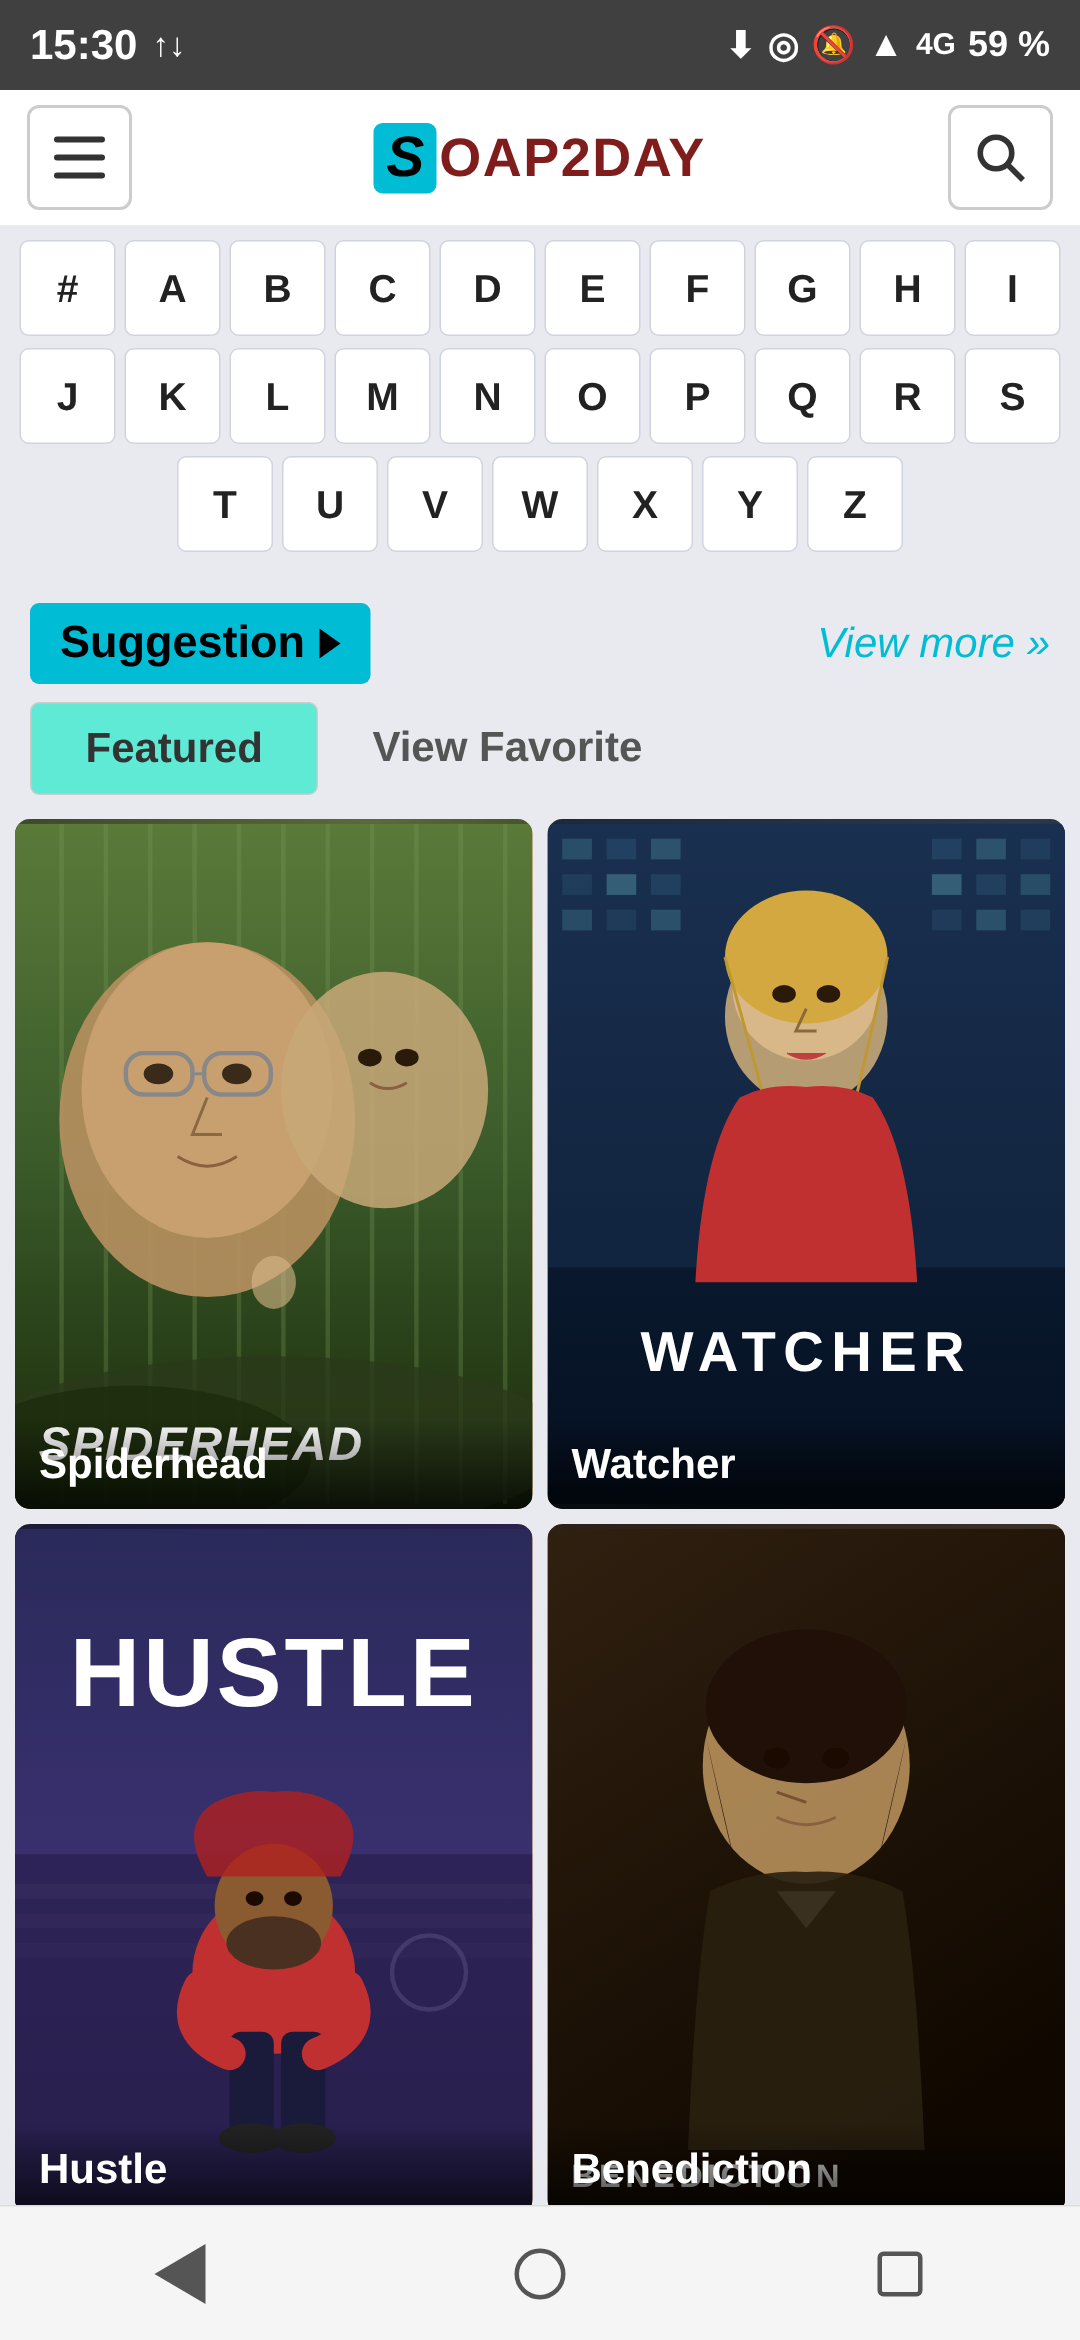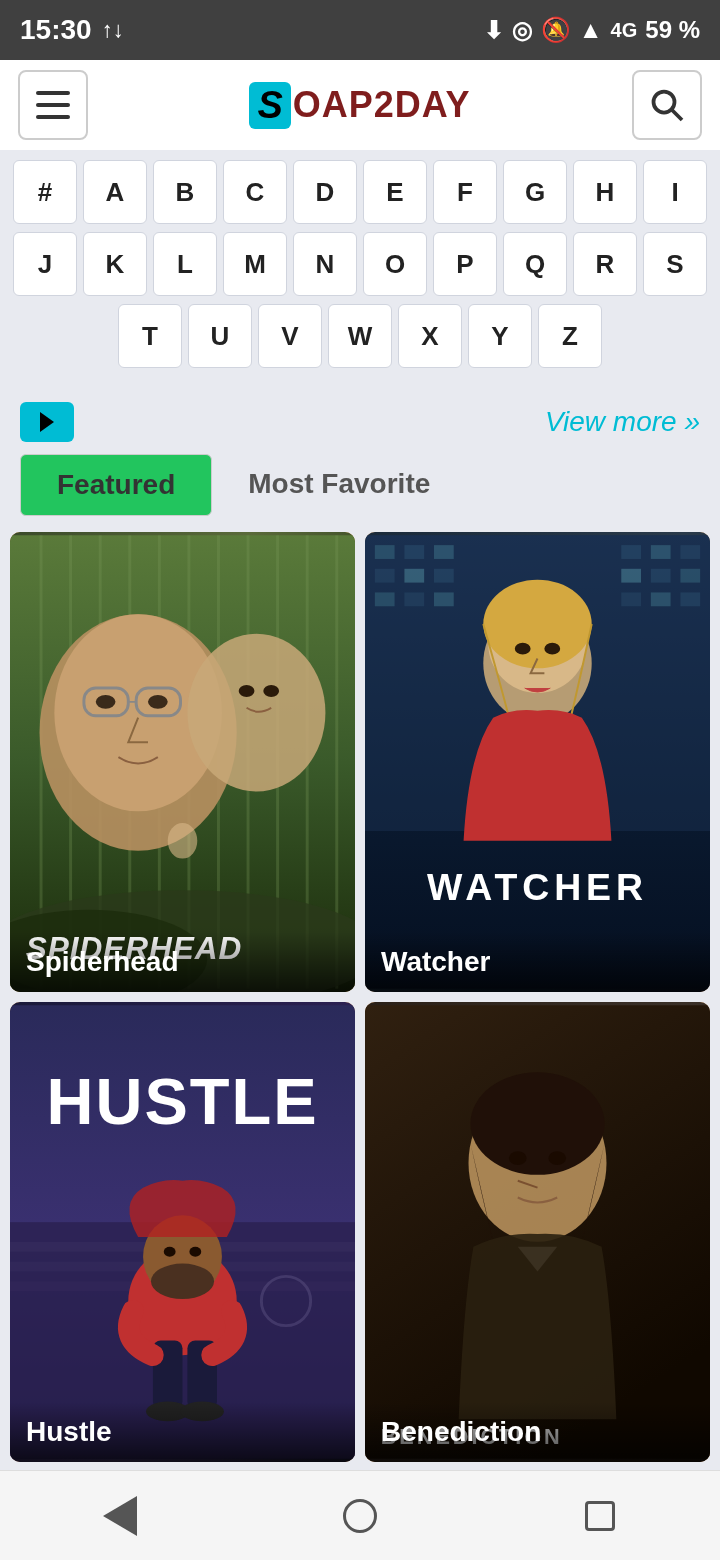--- a/index.html
+++ b/index.html
@@ -162,21 +162,21 @@
       padding: 14px 36px;
       font-size: 28px;
       font-weight: 600;
       cursor: pointer;
       border-radius: 6px;
       border: 1px solid #d0d4de;
       background: #fff;
       color: #333;
     }
     .tab.active {
-      background: #22c55e;
+      background: #5eead4;
       font-weight: 700;
       border: 1px solid #ccc;
     }
     .tab:not(.active) {
       background: transparent;
       border: none;
       color: #555;
     }
 
     
@@ -326,28 +326,29 @@
     <div class="alpha-cell">V</div>
     <div class="alpha-cell">W</div>
     <div class="alpha-cell">X</div>
     <div class="alpha-cell">Y</div>
     <div class="alpha-cell">Z</div>
   </div>
 </div>
 
 <div class="section-header">
   <div class="section-title-badge">
+    <span>Suggestion</span>
     <span class="chevron-right"></span>
   </div>
   <span class="view-more">View more »</span>
 </div>
 
 <div class="tabs">
   <div class="tab active">Featured</div>
-  <div class="tab">Most Favorite</div>
+  <div class="tab">View Favorite</div>
 </div>
 
 <div class="movie-grid">
 
   <div class="movie-card">
     <div class="poster-art card-spiderhead">
       <svg width="100%" height="100%" viewBox="0 0 350 460" xmlns="http://www.w3.org/2000/svg">
 
         <defs>
           <linearGradient id="bg1" x1="0" y1="0" x2="0" y2="1">

